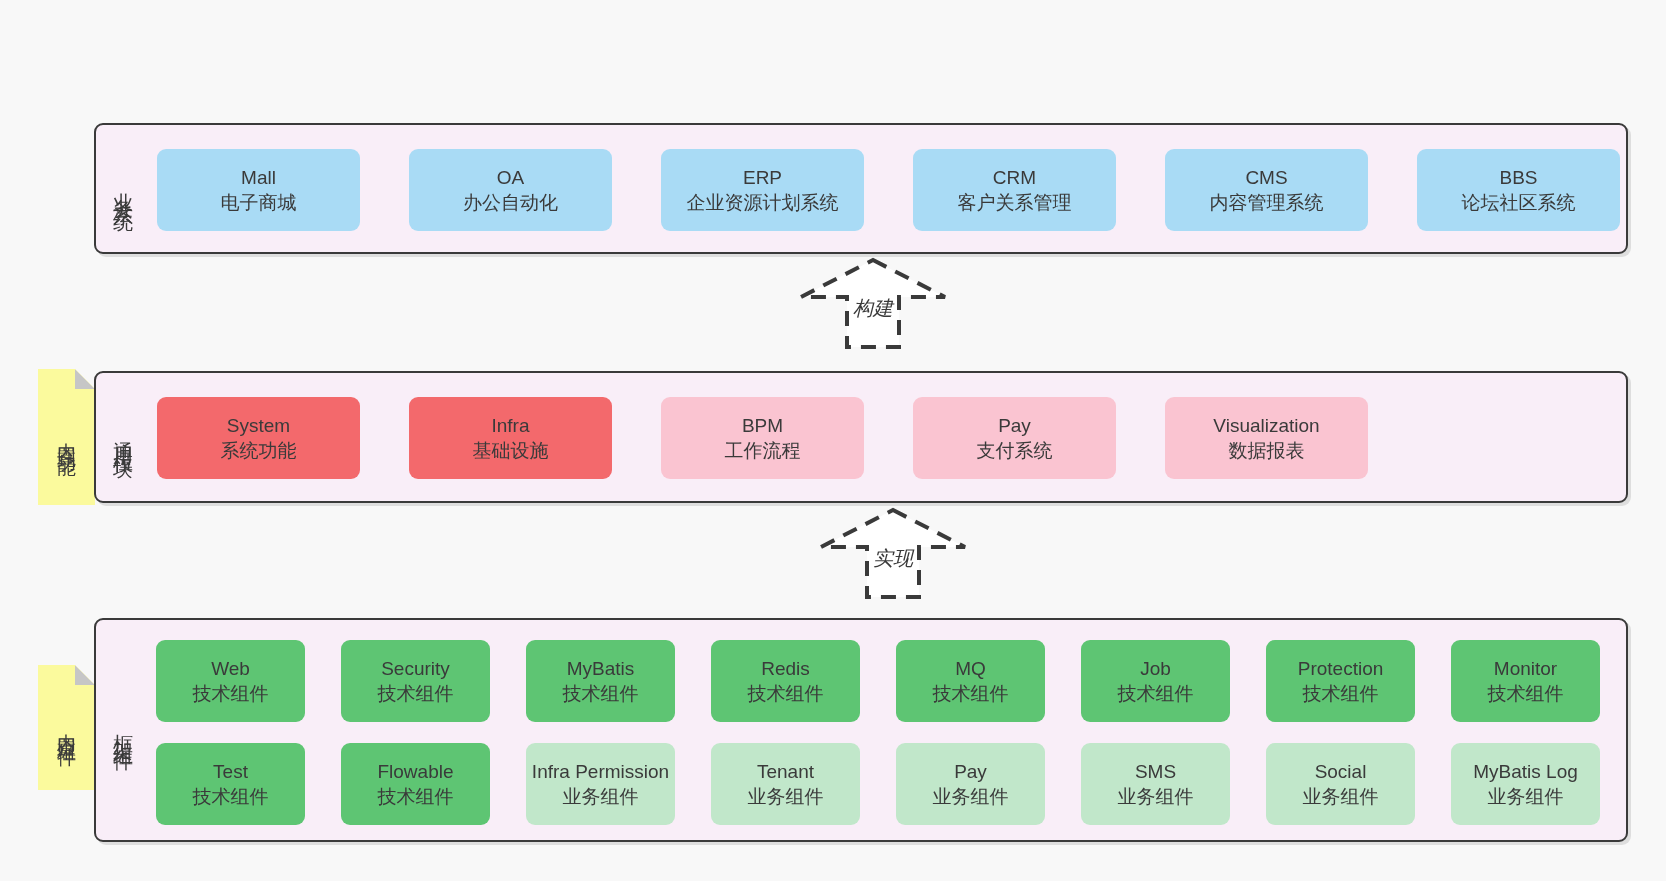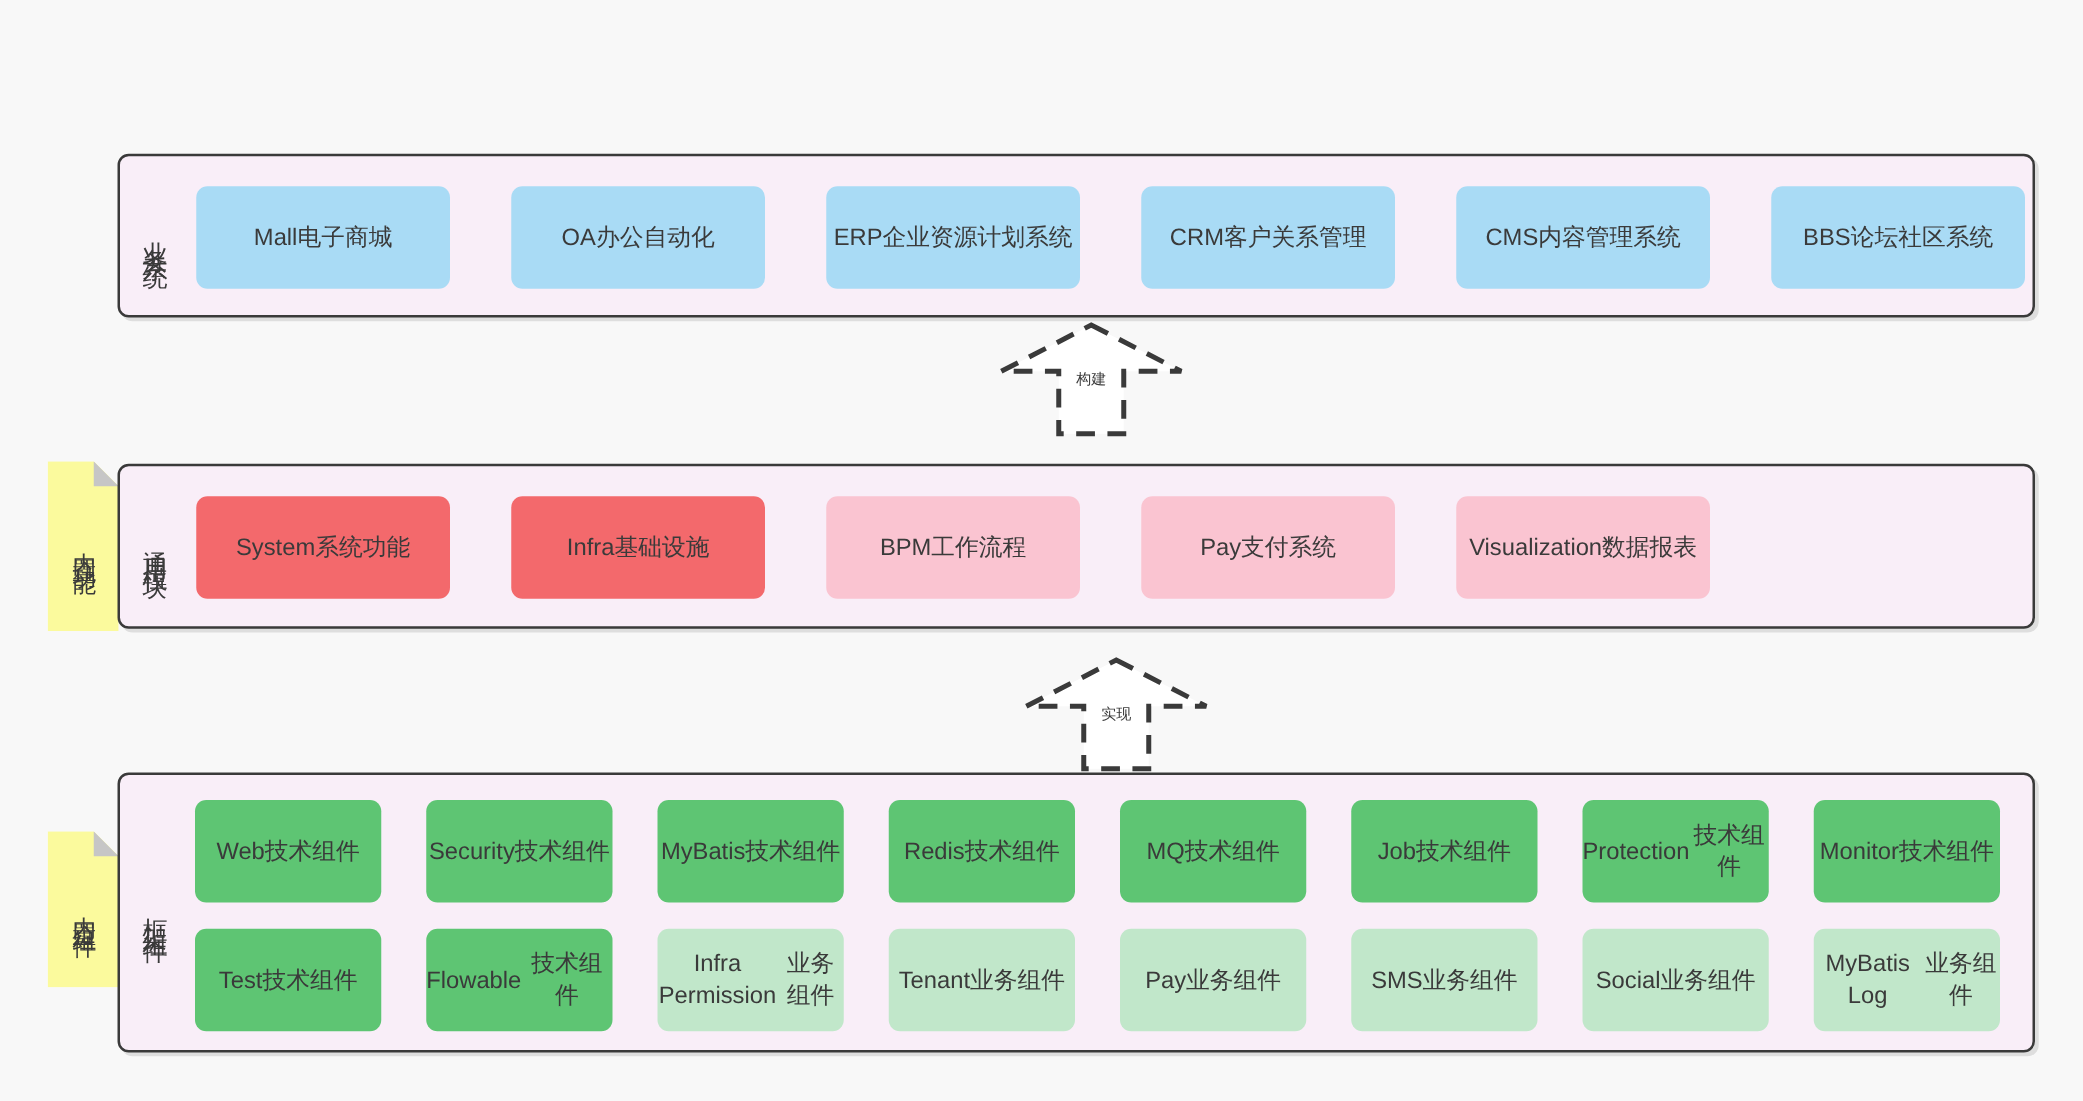--- a/index.html
+++ b/index.html
@@ -15,21 +15,21 @@
 
   .vlabel{position:absolute;left:0;top:0;bottom:0;width:56px;display:flex;align-items:center;justify-content:center;
           writing-mode:vertical-rl;text-orientation:upright;font-size:20px;letter-spacing:6px;
           color:var(--box-text,#3a3a3a);}
 
   .boxrow{position:absolute;display:flex;}
   .row6{left:61px;top:24px;gap:49px;}
   .row8a{left:60px;top:20px;gap:36px;}
   .row8b{left:60px;top:123px;gap:36px;}
 
-  .box{width:203px;height:82px;border-radius:9px;display:flex;flex-direction:row;align-items:center;
+  .box{width:203px;height:82px;border-radius:9px;display:flex;flex-direction:column;align-items:center;
        justify-content:center;text-align:center;color:var(--box-text,#3a3a3a);}
   .small .box{width:149px;}
   .box-title,.box-subtitle{font-size:19px;line-height:25px;white-space:pre-wrap;}
 
   .v-blue{background:var(--blue,#a9dbf5);}
   .v-red{background:var(--red,#f3696c);}
   .v-pink{background:var(--pink,#fac4d1);}
   .v-green{background:var(--green,#5ec573);}
   .v-lightgreen{background:var(--lightgreen,#c1e7ca);}
 
@@ -40,24 +40,24 @@
   #note-features{top:369px;height:136px;}
   #note-components{top:665px;height:125px;}
   .note .ntext{writing-mode:vertical-rl;text-orientation:upright;font-size:19px;letter-spacing:5px;
         color:var(--box-text,#3a3a3a);}
   .fold{position:absolute;right:0;top:0;width:0;height:0;
         border-top:20px solid transparent;border-left:20px solid var(--note-fold,#c6c6c6);}
 
   
   .arrow{position:absolute;width:150px;height:95px;z-index:1;}
   #arrow-build{left:798px;top:256px;}
-  #arrow-implement{left:818px;top:524px;}
+  #arrow-implement{left:818px;top:506px;}
   .arrow svg{display:block;}
-  .arrow-label{position:absolute;left:0;top:39px;width:100%;text-align:center;font-size:12px;
-        color:var(--box-text,#3a3a3a);}
+  .arrow-label{position:absolute;left:0;top:39px;width:100%;text-align:center;font-size:20px;
+        color:var(--box-text,#3a3a3a);font-style:italic;}
 </style>
 </head>
 <body>
 
 <div class="canvas">
 
   <section class="band" id="band-business">
     <div class="vlabel">业务系统</div>
     <div class="boxrow row6">
   <div class="box v-blue">

